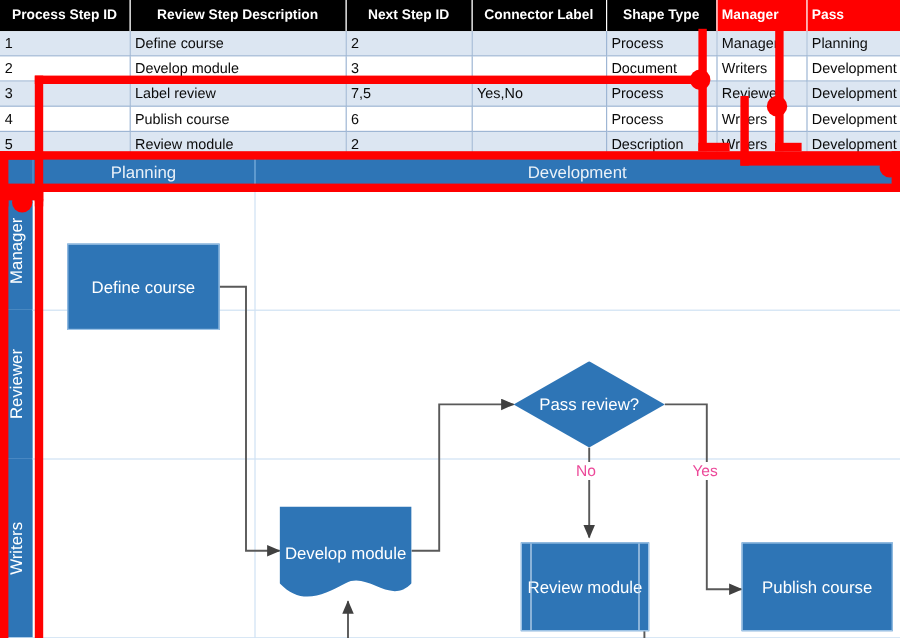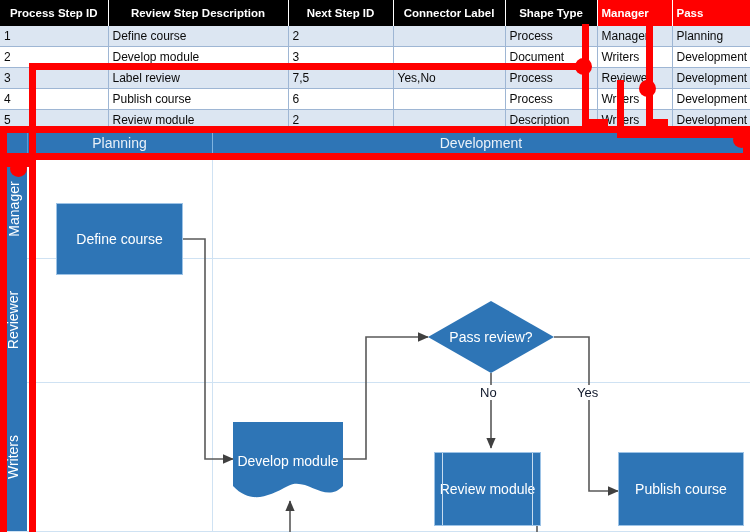--- a/index.html
+++ b/index.html
@@ -102,21 +102,21 @@
   .shape.subprocess::before{left:7px;}
   .shape.subprocess::after{right:7px;}
   .shape.document{background:transparent;border:none;}
   .shape.document .doc-svg{position:absolute;left:0;top:0;width:100%;height:100%;}
   .shape.document .doc-text{position:relative;z-index:2;width:100%;}
   .shape.decision{background:transparent;border:none;text-align:center;}
   .shape.decision .dec-svg{position:absolute;left:0;top:0;width:100%;height:100%;}
   .shape.decision .dec-text{position:relative;z-index:2;width:100%;}
 
   .conn-label{
-    position:absolute;color:#0f172a;font-size:13px;background:#ffffff;
+    position:absolute;color:#ec4899;font-size:13px;background:#ffffff;
     padding:0 3px;white-space:nowrap;
   }
   #connectors{position:absolute;left:0;top:0;width:750px;height:405px;pointer-events:none;}
 
   
   #annotations{
     position:absolute;left:0;top:0;width:750px;height:532px;pointer-events:none;
   }
   .ann{position:absolute;background:#FF0000;}
   .ann-dot{position:absolute;background:#FF0000;border-radius:50%;}

